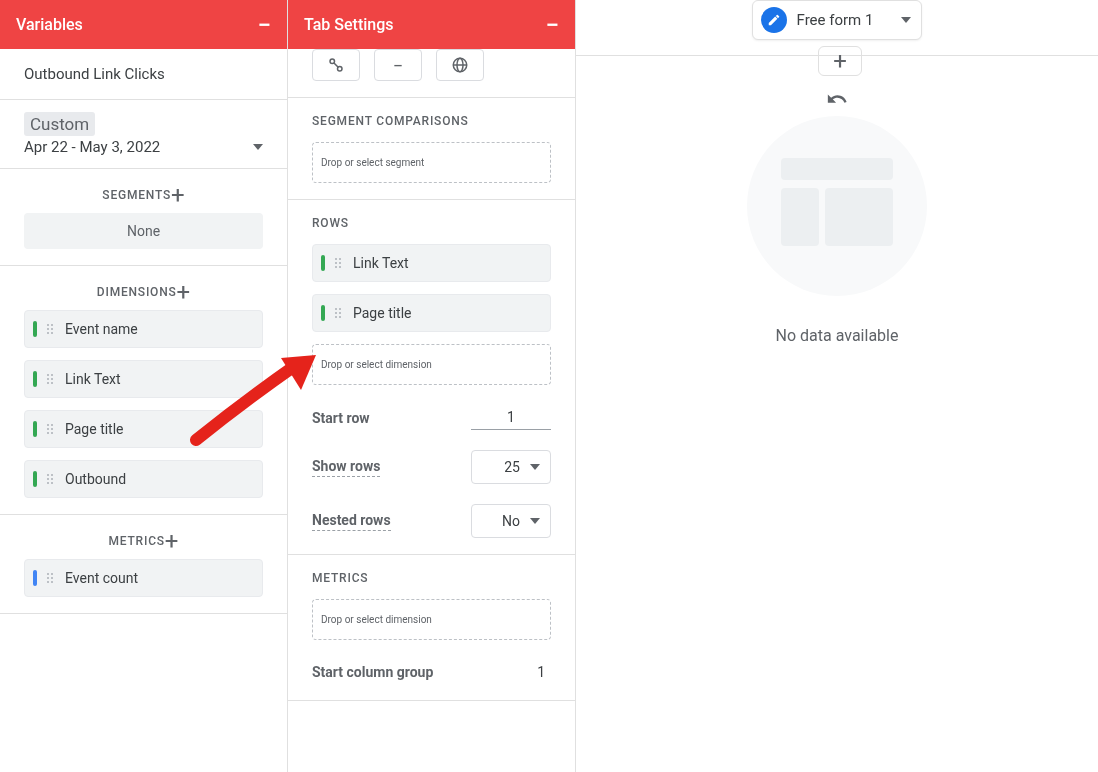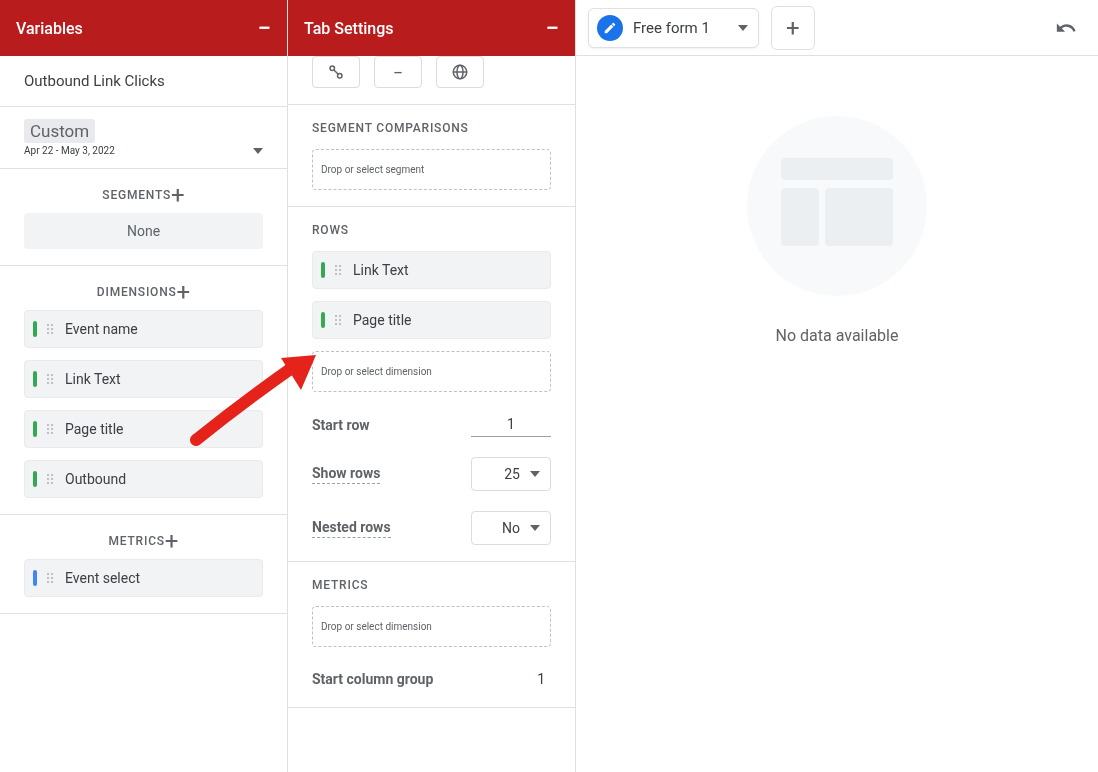--- a/index.html
+++ b/index.html
@@ -10,39 +10,39 @@
     display: flex;
     flex-direction: column;
     border-right: 1px solid #e0e0e0;
     background: #fff;
   }
   .col-variables { width: 288px; }
   .col-tabset    { width: 288px; }
   .col-canvas    { flex: 1; display: flex; flex-direction: column; }
 
   .panel-header {
-    background: #b91c1c;
+    background: #ef4444;
     color: #fff;
-    height: 56px;
+    height: 49px;
     display: flex; align-items: center; justify-content: space-between;
     padding: 0 16px;
     font-size: 16px; font-weight: 500;
   }
   .panel-header .collapse { font-size: 24px; line-height: 24px; cursor: pointer; user-select:none; }
 
   .scroll { overflow: auto; flex: 1; }
 
   .section { border-bottom: 1px solid #e0e0e0; padding: 16px 24px; }
   .section.tight { padding: 12px 24px; }
 
   .exploration-label { color: #5f6368; font-size: 15px; margin-bottom: 4px; }
   .exploration-name  { color: #3c4043; font-size: 15px; }
 
   .chip { display: inline-block; background: #e8eaed; color: #5f6368; font-size: 17px; padding: 2px 6px; border-radius: 3px; margin-bottom: 2px; }
-  .date-row { display: flex; align-items: center; justify-content: space-between; color: #3c4043; font-size: 10px; cursor: pointer; }
+  .date-row { display: flex; align-items: center; justify-content: space-between; color: #3c4043; font-size: 15px; cursor: pointer; }
   .caret-down { width:0; height:0; border-left:5px solid transparent; border-right:5px solid transparent; border-top:6px solid #5f6368; }
 
   .section-header { display: flex; align-items: center; justify-content: center; margin-bottom: 8px; }
   .section-title  { font-size: 12px; letter-spacing: 0.8px; color: #5f6368; font-weight: 500; }
   .plus { font-size: 24px; color: #5f6368; cursor: pointer; line-height: 20px; }
 
   .none-box {
     background: #f1f3f4;
     border-radius: 4px;
     text-align: center;
@@ -91,21 +91,21 @@
   }
 
   
   .iconbar { display:flex; gap:14px; padding: 0 24px 16px; border-bottom:1px solid #e0e0e0; }
   .iconbar .iconbtn {
     width:48px; height:32px; border:1px solid #dadce0; border-radius:4px;
     display:flex; align-items:center; justify-content:center; color:#5f6368; cursor:pointer;
   }
 
   
-  .canvas-top { height:56px; border-bottom:1px solid #e0e0e0; display:flex; align-items:center; padding:0 12px; gap:6px; }
+  .canvas-top { height:56px; border-bottom:1px solid #e0e0e0; display:flex; align-items:center; padding:0 12px; gap:6px;flex-direction:column; }
   .tab-card {
     display:flex; align-items:center; gap:10px;
     background:#fff; border:1px solid #e0e0e0; border-radius:6px;
     padding:6px 10px 6px 8px;
     box-shadow: 0 1px 2px rgba(60,64,67,0.08);
   }
   .edit-badge { width:26px; height:26px; border-radius:50%; background:#1a73e8; display:flex; align-items:center; justify-content:center; }
   .add-btn { width:44px; height:44px; border:1px solid #e0e0e0; border-radius:6px; display:flex; align-items:center; justify-content:center; cursor:pointer; margin-left:6px; }
   .canvas-top .spacer { flex:1; }
   .canvas-top .toolbtn { width:40px; height:40px; display:flex; align-items:center; justify-content:center; cursor:pointer; color:#5f6368; }
@@ -218,21 +218,21 @@
         <div class="pill">
           <div class="stripe blue"></div>
           <div class="grip">
               <i></i>
               <i></i>
               <i></i>
               <i></i>
               <i></i>
               <i></i>
             </div>
-          <span>Event select</span>
+          <span>Event count</span>
         </div>
       </div>
 
     </div>
   </div>
 
   <div class="col col-tabset">
     <div class="panel-header">
       <span>Tab Settings</span>
       <span class="collapse">−</span>

